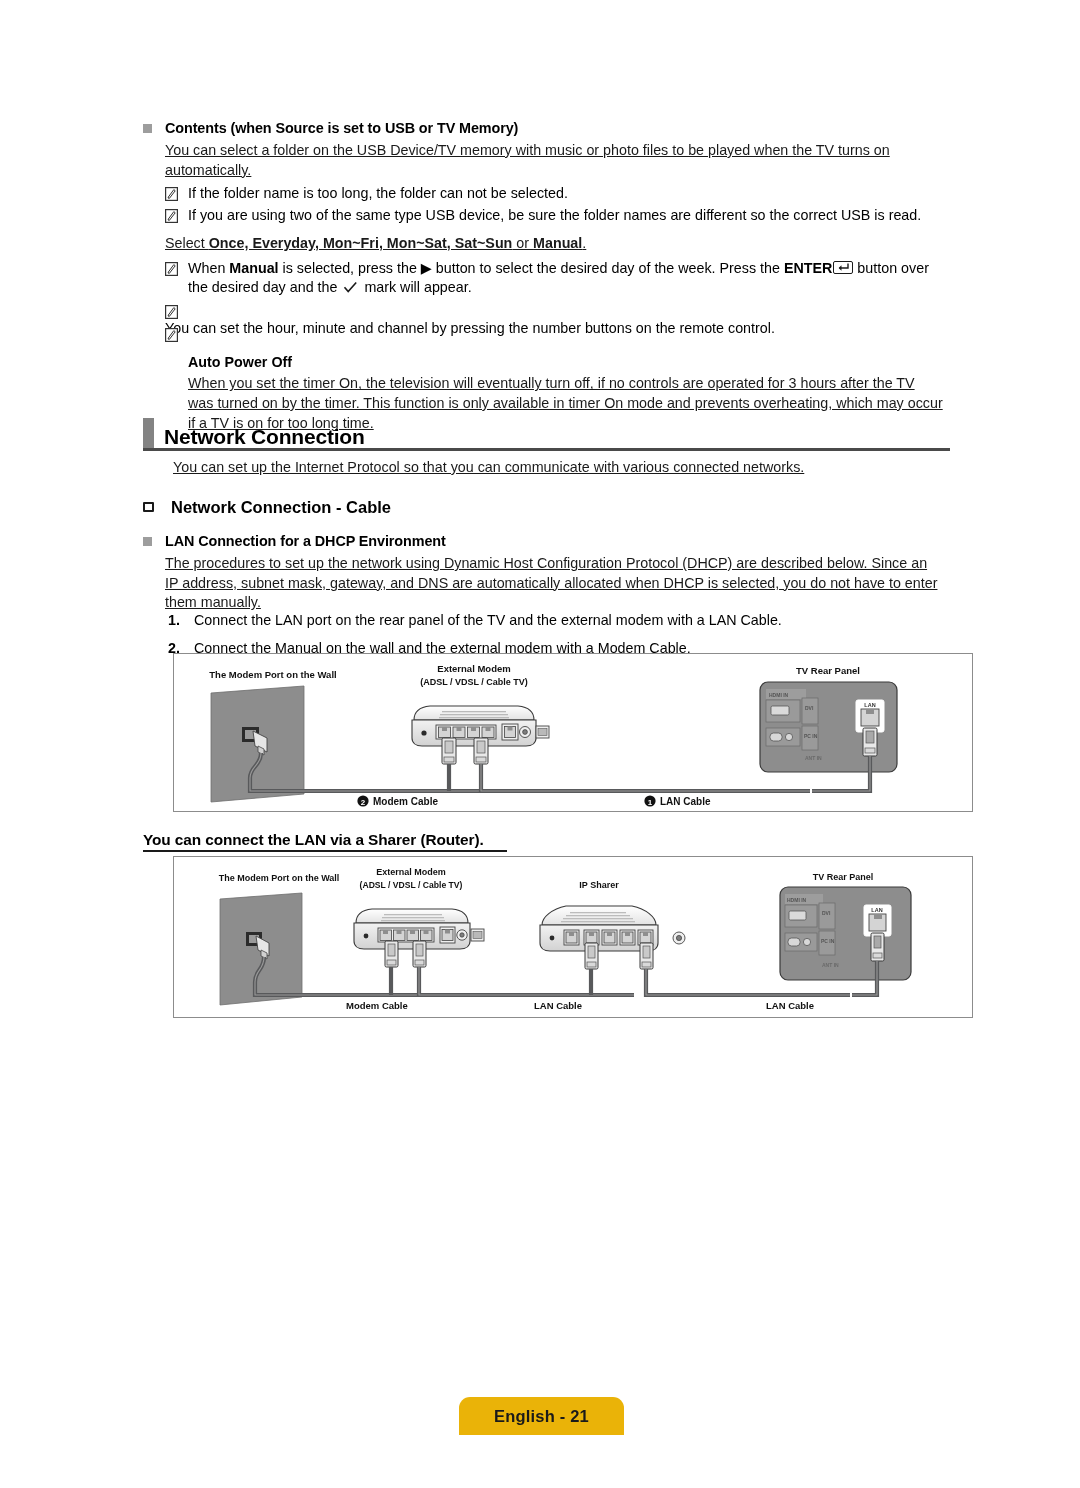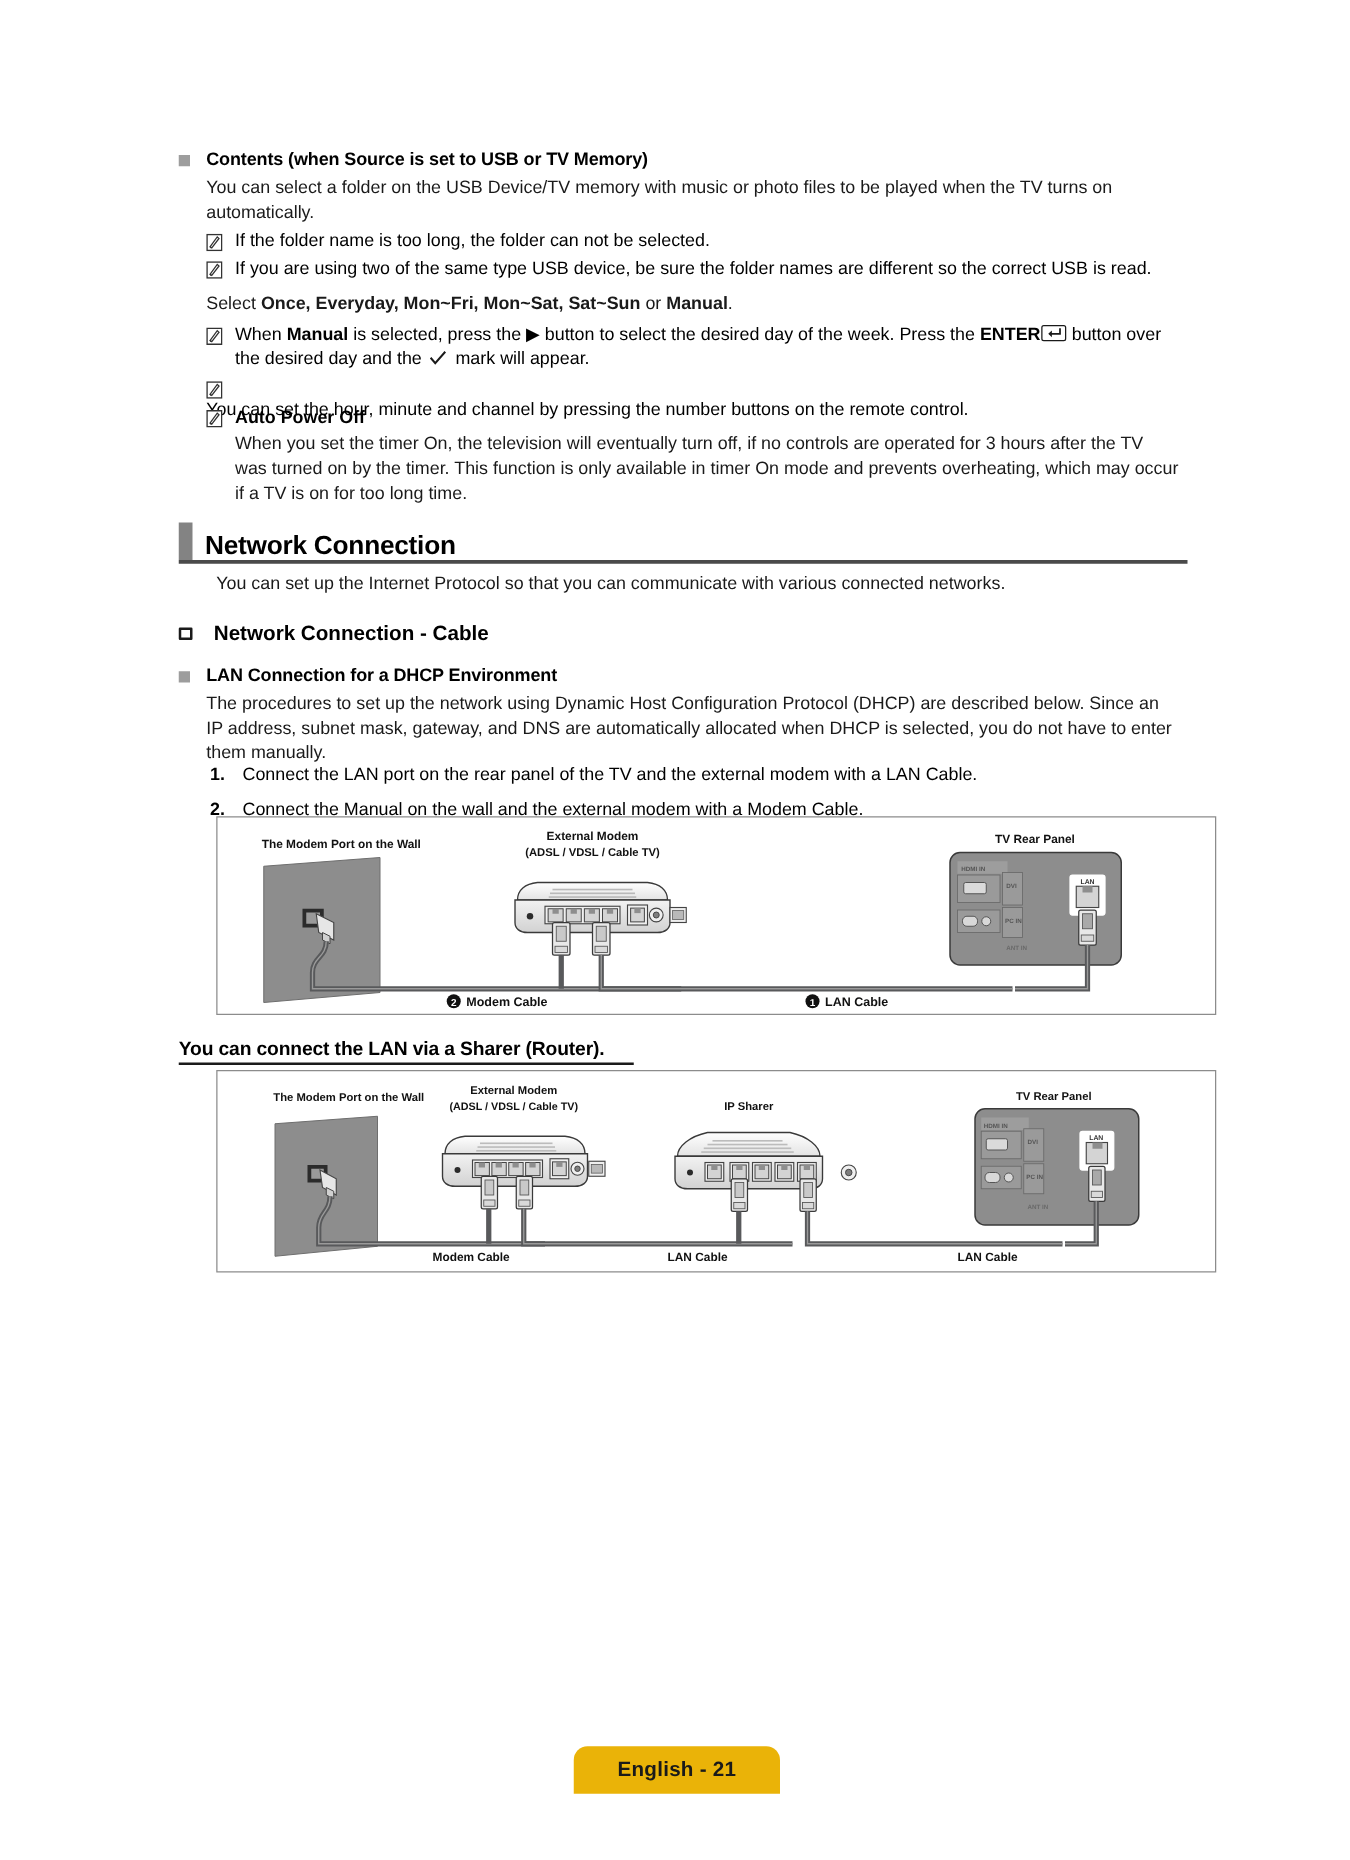--- a/index.html
+++ b/index.html
@@ -15,22 +15,23 @@
     color: #000000;
     -webkit-font-smoothing: antialiased;
   }
   .page { position: relative; width: 870px; height: 1488px; padding: 0; }
 
   
   .body-text {
     font-size: 14.3px;
     line-height: 19.6px;
     color: #1a1a1a;
-  }
-  .bold { font-weight: bold; }
+    text-decoration: underline;
+  }
+  .bold { font-weight: bold; margin-top: 28px; }
 
   
   .blk { position: absolute; }
 
   .sq-row { display: flex; align-items: flex-start; }
   .sq-bullet {
     width: 9px; height: 9px;
     background: #9d9d9d;
     flex: 0 0 auto;
     margin: 5px 13px 0 0;

